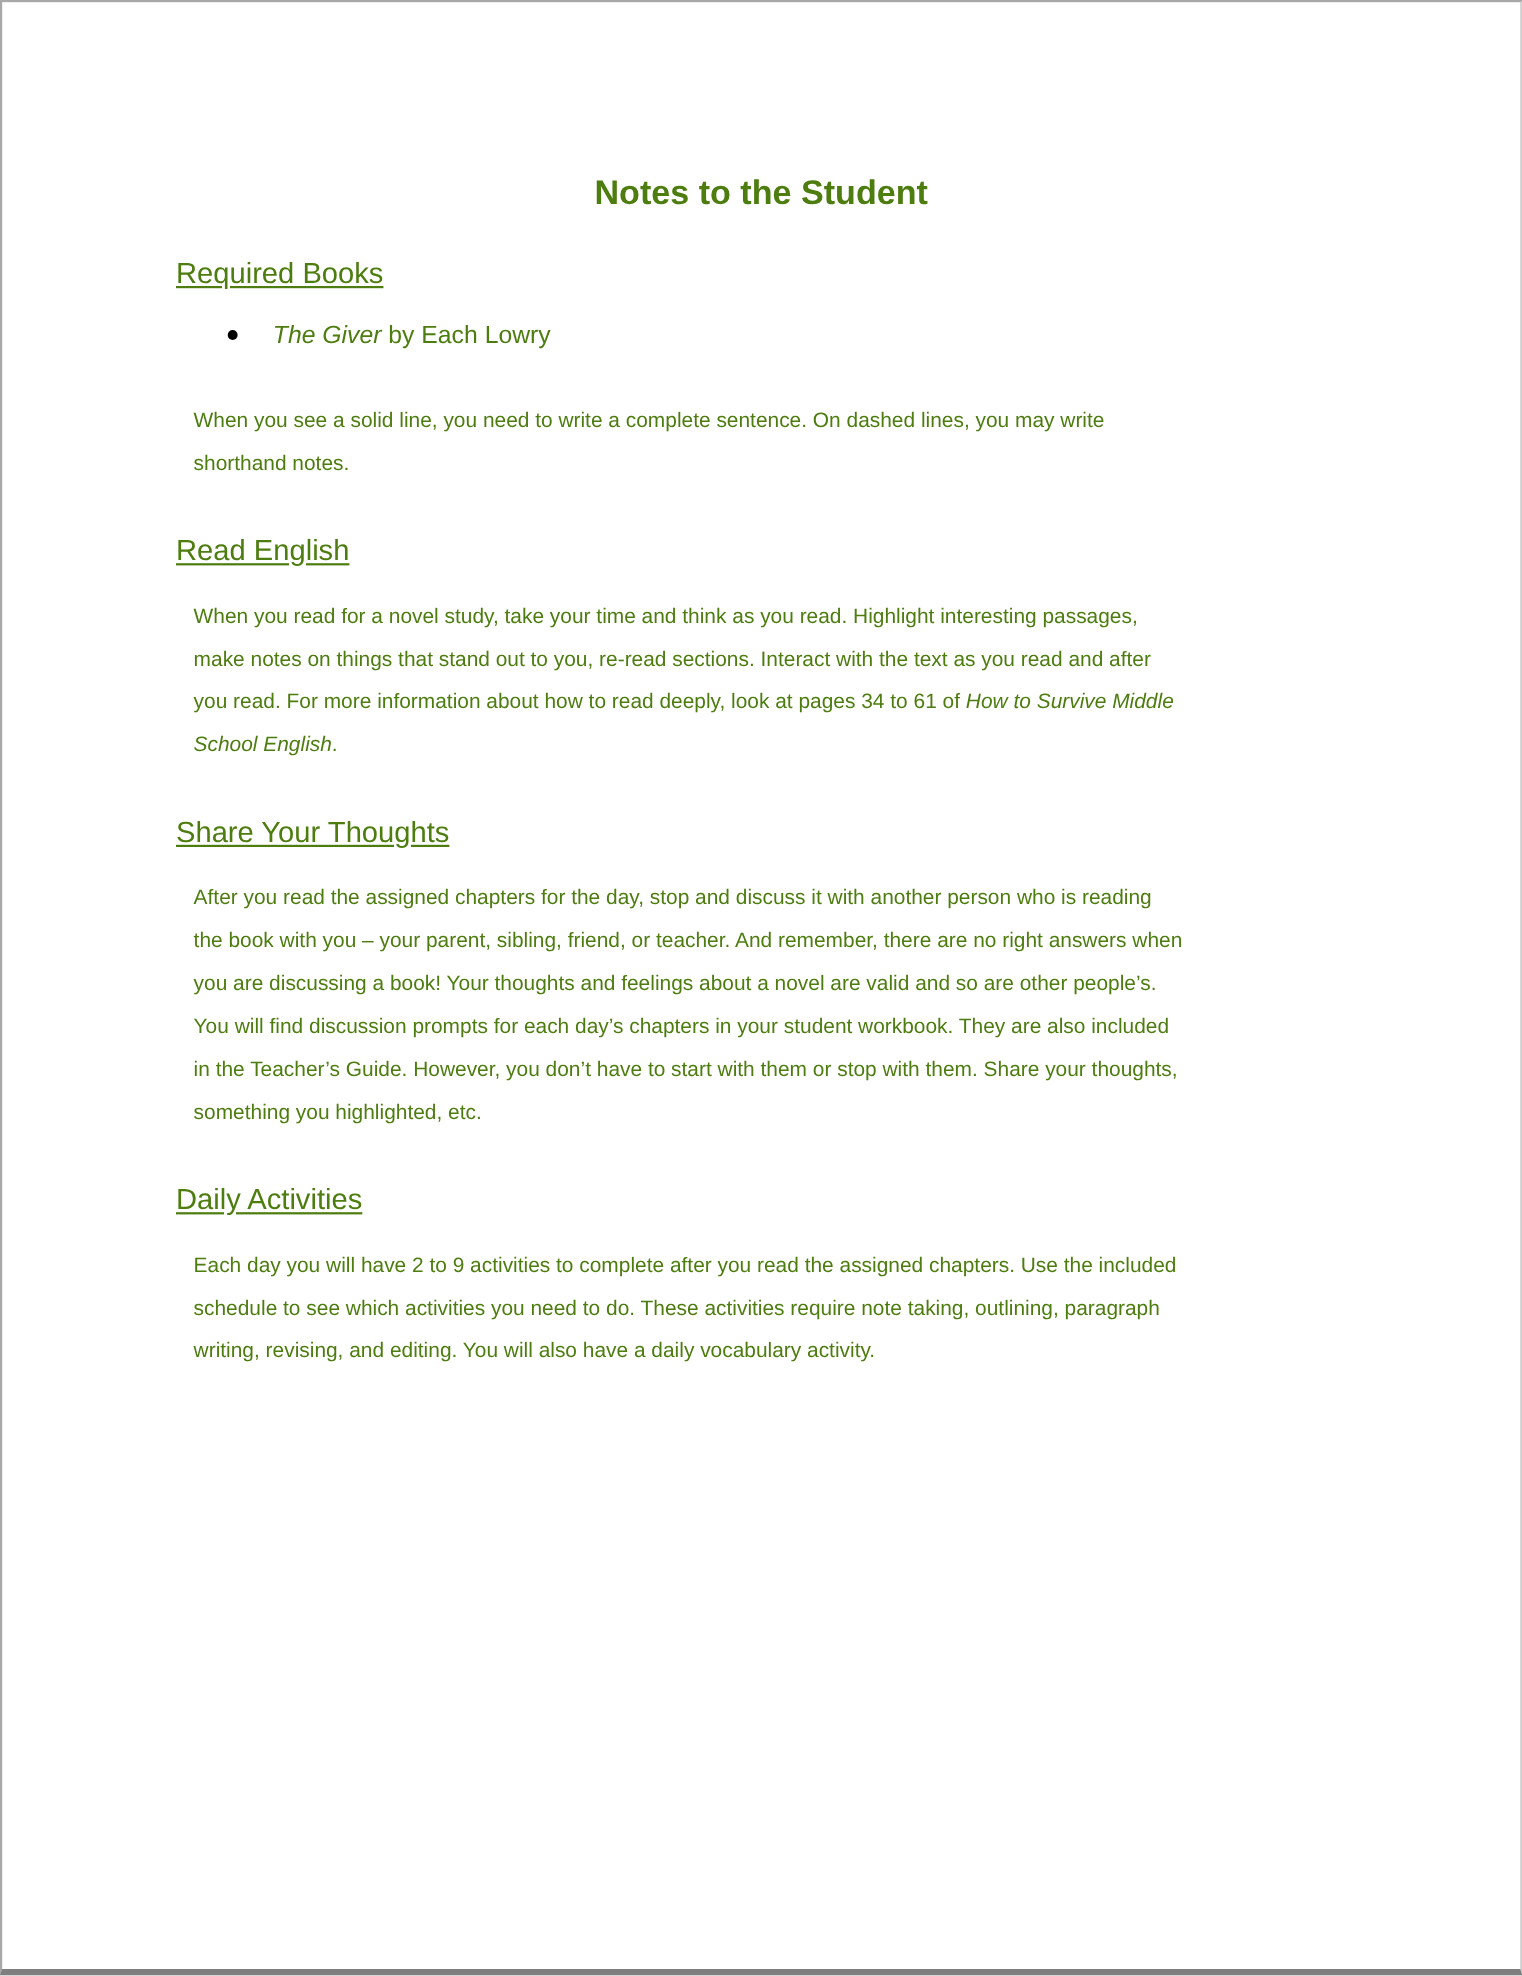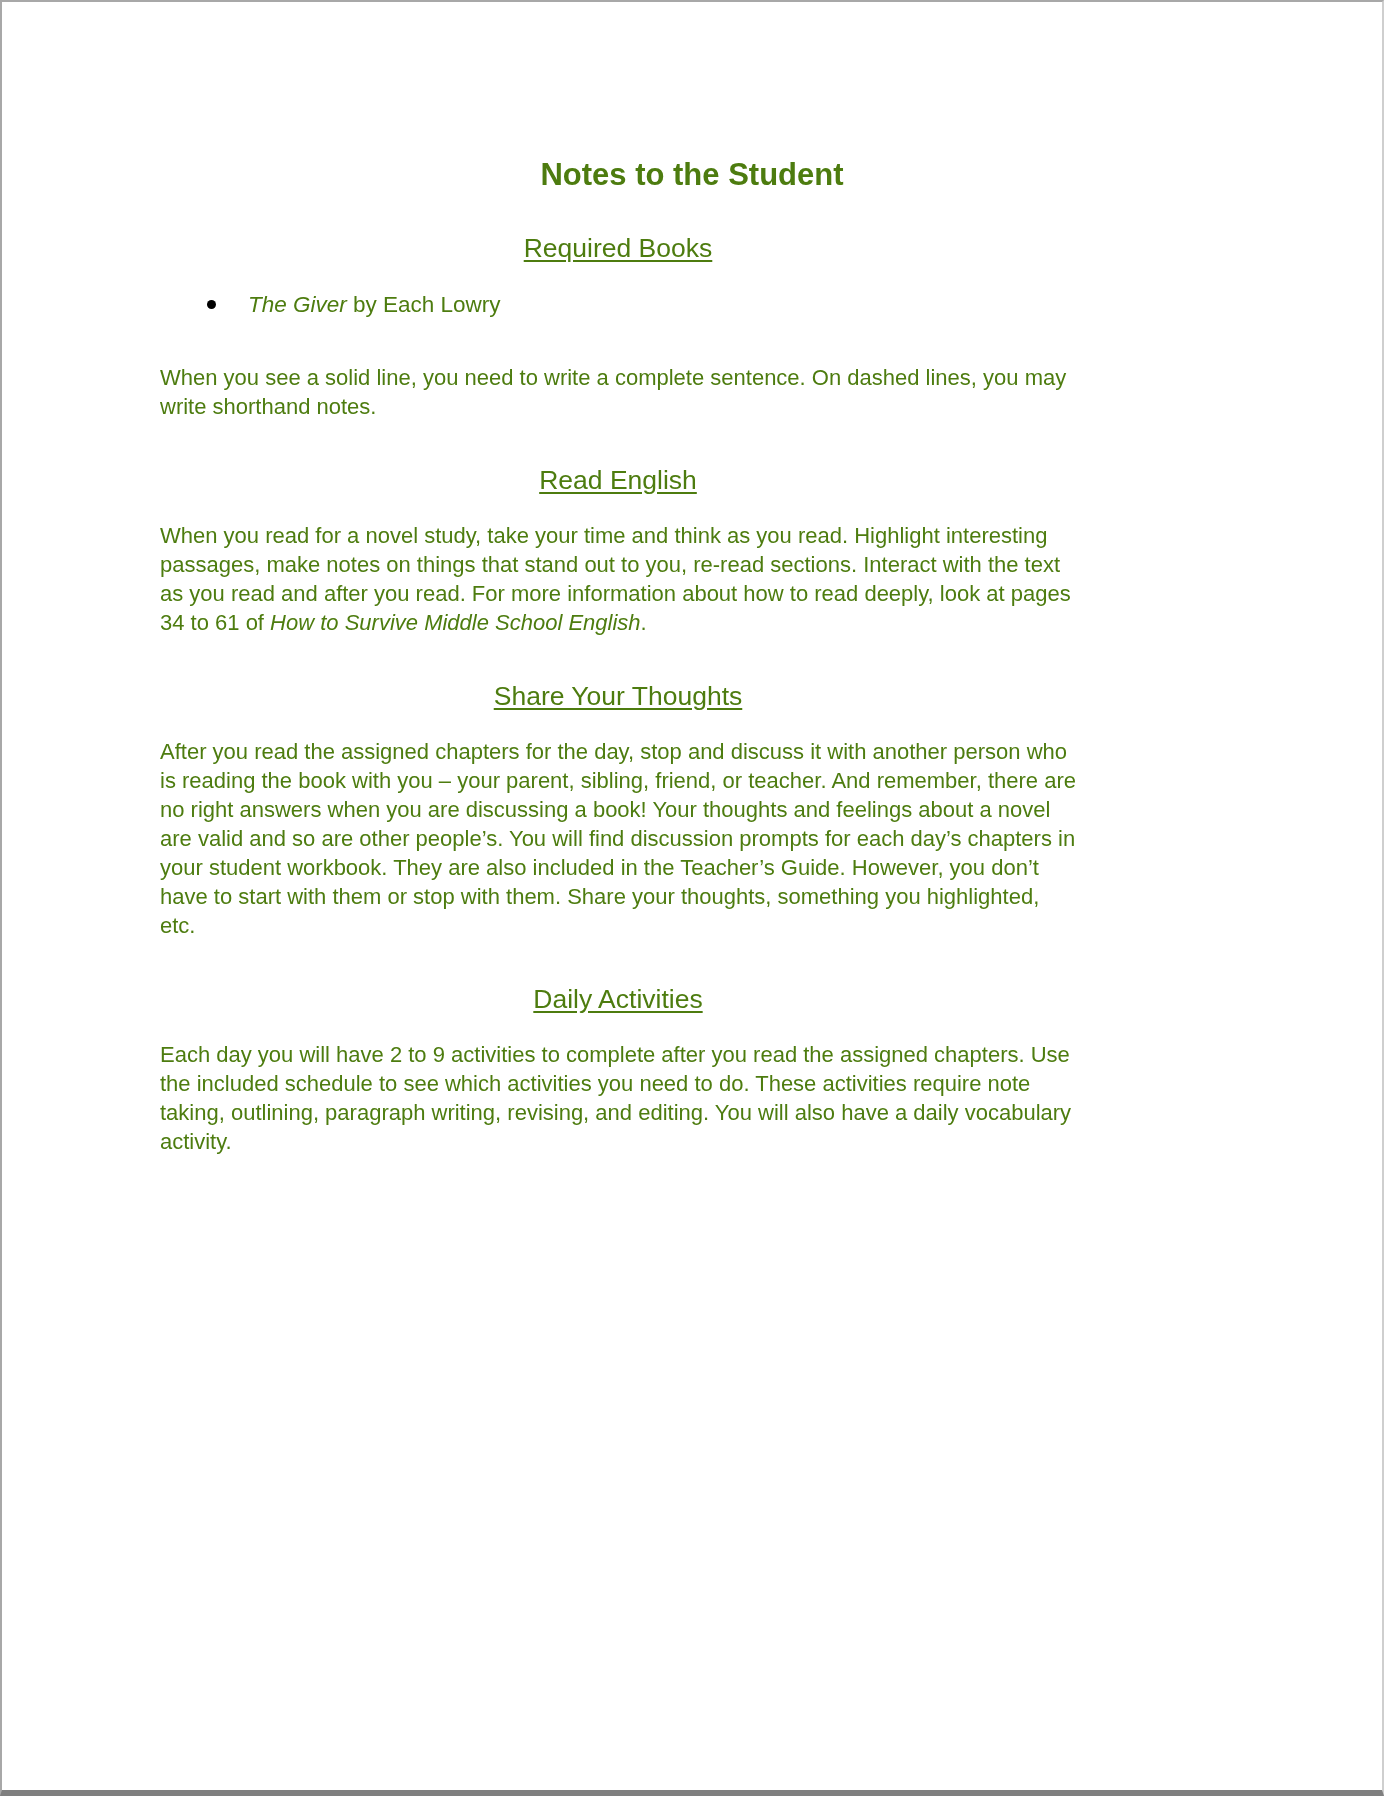--- a/index.html
+++ b/index.html
@@ -30,26 +30,25 @@
   }
   .section { margin-top: 42px; }
   .section.first { margin-top: 36px; }
   .section-heading {
     font-size: 26.5px;
     line-height: 34px;
     font-weight: normal;
     margin: 0;
     text-decoration: underline;
     text-underline-offset: 3px;
-    text-align: center;
   }
   .para {
-    margin: 24px 0 0 0;
-    font-size: 22px;
-    line-height: 29px;
+    margin: 24px 0 0 16px;
+    font-size: 19px;
+    line-height: 39px;
   }
   ul.book-list {
     margin: 24px 0 0 0;
     padding: 0;
     list-style: none;
     font-size: 22.5px;
     line-height: 31.5px;
   }
   ul.book-list li {
     position: relative;

